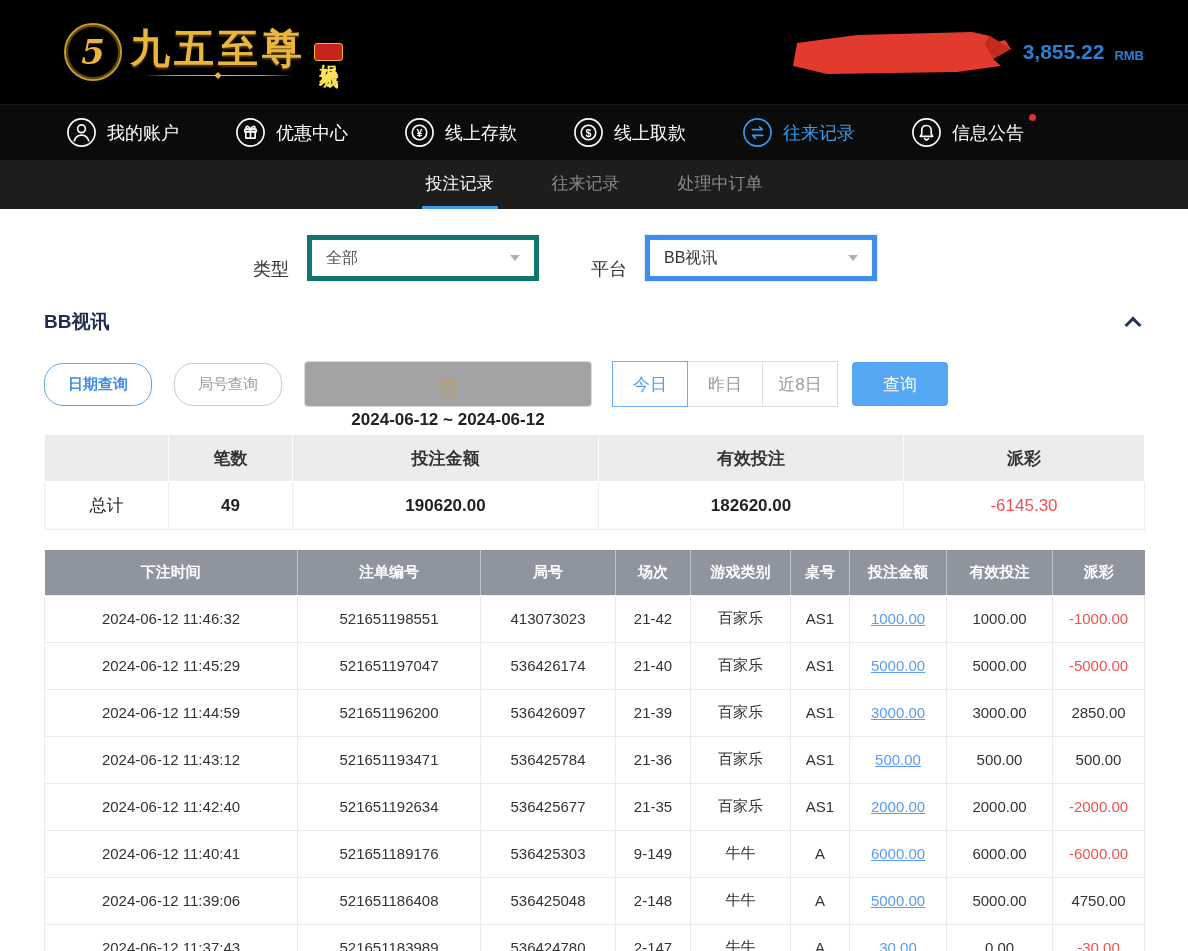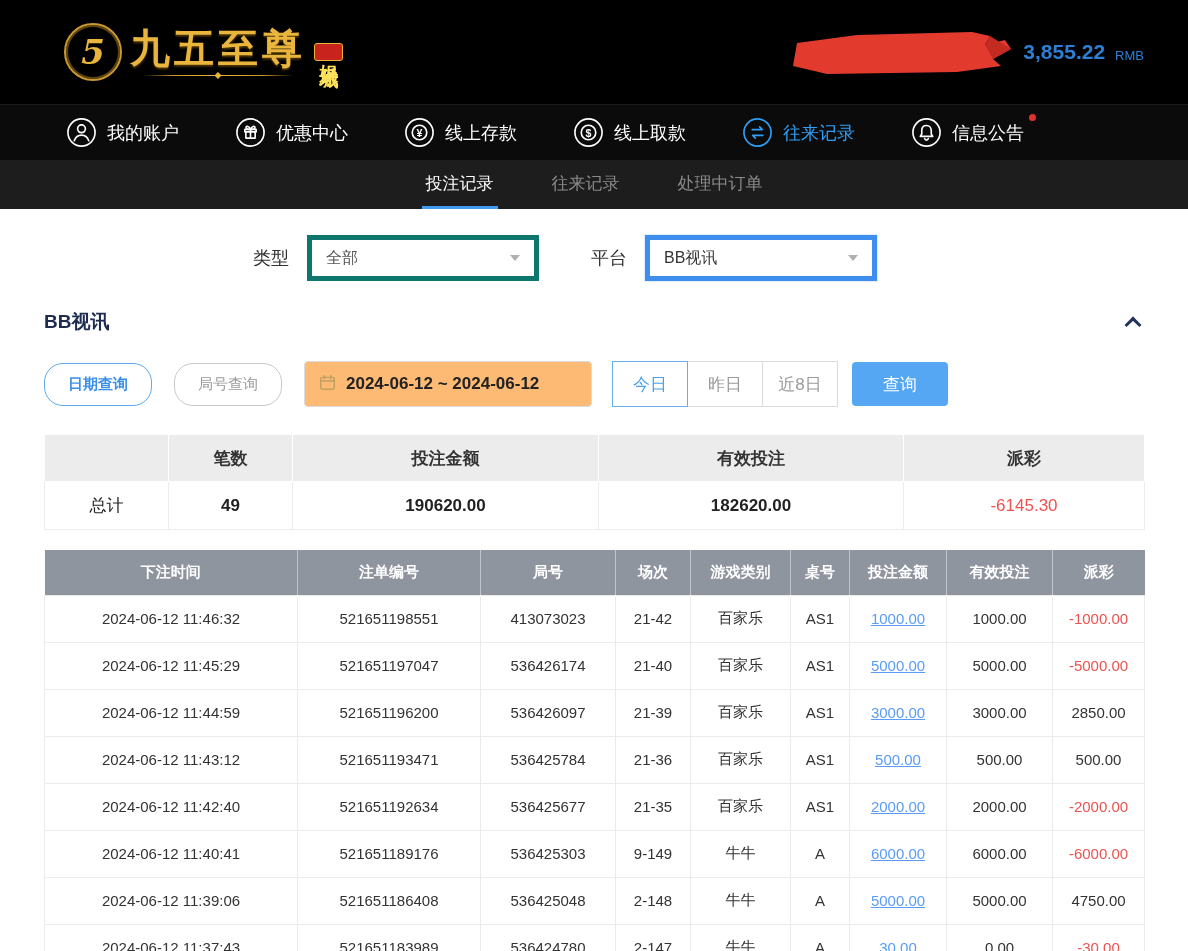--- a/index.html
+++ b/index.html
@@ -21,41 +21,41 @@
   .flourish::before { content:""; position:absolute; left:0; right:0; top:3px; height:1px;
     background:linear-gradient(90deg, transparent, #c9992f 20%, #e9b53d 50%, #c9992f 80%, transparent); }
   .flourish::after { content:""; position:absolute; left:50%; top:1px; width:5px; height:5px;
     background:#e9b53d; transform:translateX(-50%) rotate(45deg); }
   .logo-badge { writing-mode:vertical-lr; text-orientation:upright;
     background:#c8231d; border:1px solid #e9b53d; color:#ffe35a; font-size:19px; font-weight:bold;
     padding:5px 3px; border-radius:3px; letter-spacing:2px; line-height:1.1; }
   .balance-area { display:flex; align-items:center; gap:10px; }
   .scribble-svg { display:block; }
   .balance { color:#2d7fd3; font-size:21px; font-weight:bold; }
-  .currency { color:#2d7fd3; font-size:13px; font-weight:normal; padding-top:6px; }
+  .currency { color:#2d7fd3; font-size:13px; font-weight:bold; padding-top:6px; }
 
   
   .navbar { height:56px; background:#0b0b0b; display:flex; align-items:center;
     padding-left:66px; gap:56px; border-top:1px solid #1a1a1a; }
   .nav-item { display:flex; align-items:center; gap:10px; color:#fff; font-size:18px;
     cursor:pointer; position:relative; }
   .nav-item.active { color:#2f9ff5; }
   .nav-icon { display:flex; align-items:center; }
   .nav-icon svg { display:block; }
   .red-dot { position:absolute; top:-3px; right:-12px; width:7px; height:7px;
     border-radius:50%; background:#e03030; }
 
   
   .tabbar { height:49px; background:#1d1d1d; display:flex; justify-content:center; gap:50px; }
   .tab { color:#8a8a8a; font-size:17px; display:flex; align-items:center; cursor:pointer;
     padding:0 4px; border-bottom:3px solid transparent; }
   .tab.active { color:#fff; border-bottom-color:#3f9bf0; }
 
   
-  .filter-row { display:flex; align-items:center; padding:26px 4px 0 253px; }
+  .filter-row { display:flex; align-items:flex-end; padding:26px 4px 0 253px; }
   .filter-label { font-size:18px; color:#333; margin-right:18px; }
   .select-box { width:232px; height:46px; border:5px solid #0f766e; border-radius:0;
     display:flex; align-items:center; justify-content:space-between; padding:0 14px;
     font-size:16px; color:#555; cursor:pointer; background:#fff; }
   .select-box.focused { border-color:#3e8ef0; box-shadow:0 0 0 1px rgba(62,142,240,.15); color:#333; }
   .chev-down { width:0; height:0; border-left:5px solid transparent;
     border-right:5px solid transparent; border-top:6px solid #b0b0b0; }
   .filter-gap { width:52px; }
 
   
@@ -69,21 +69,21 @@
 
   
   .query-row { display:flex; align-items:center; margin:26px 44px 0; }
   .pill { height:43px; padding:0 23px; border-radius:19px; border:1px solid #c9c9c9;
     background:#fff; color:#999; font-size:15px; display:flex; align-items:center;
     cursor:pointer; }
   .pill.active { border-color:#5fa8ee; color:#3c8fe8; font-weight:bold; }
   .pill + .pill { margin-left:22px; }
   .date-box { margin-left:22px; width:288px; height:46px; border:1px solid #dcdcdc;
     border-radius:4px; display:flex; align-items:center; gap:9px; padding:16px 13px;
-    cursor:pointer; background:#fdba74; }
+    cursor:pointer; background:#a3a3a3;flex-direction:column; }
   .date-text { font-size:17px; color:#222; font-weight:600; }
   .range-group { display:flex; margin-left:20px; }
   .range-btn { width:76px; height:46px; border:1px solid #dcdcdc; background:#fff;
     color:#9a9a9a; font-size:17px; display:flex; align-items:center; justify-content:center;
     margin-left:-1px; cursor:pointer; }
   .range-btn:first-child { margin-left:0; }
   .range-btn.active { border-color:#6aaef2; color:#4ba0f0; position:relative; z-index:2; }
   .search-btn { margin-left:14px; width:96px; height:44px; background:#55a7f3; color:#fff;
     border:none; border-radius:4px; font-size:17px; cursor:pointer;
     font-family:"Liberation Sans",sans-serif; }

